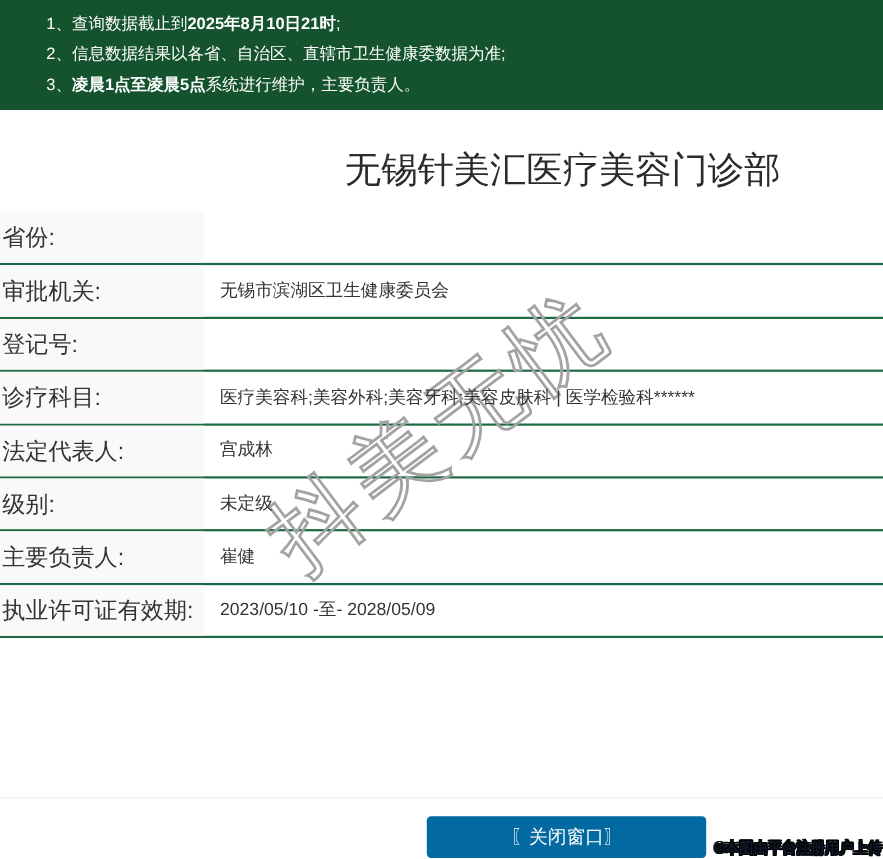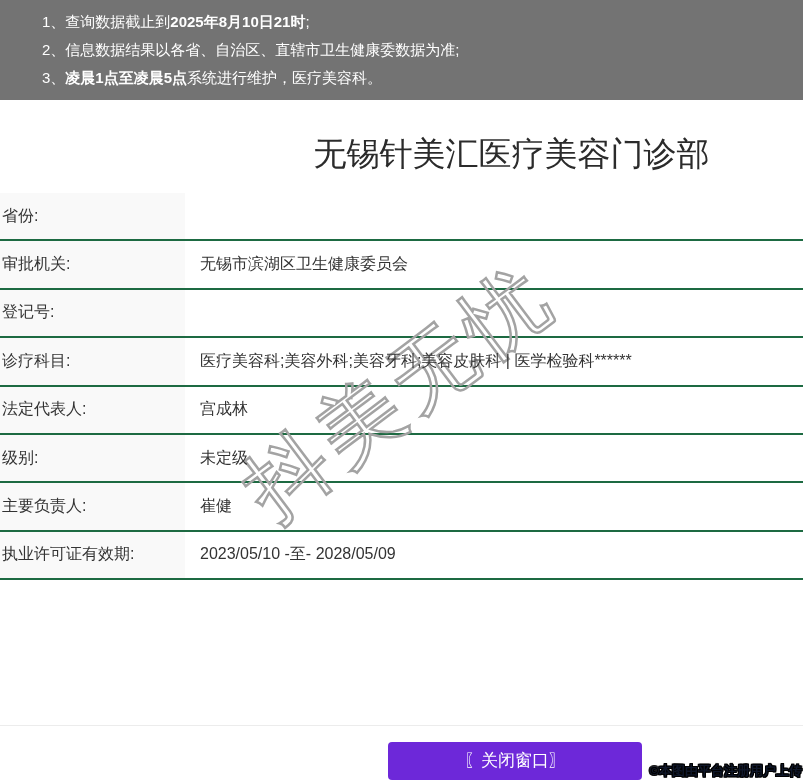--- a/index.html
+++ b/index.html
@@ -7,21 +7,21 @@
     width: 803px; height: 781px;
     background: #ffffff;
     font-family: "Liberation Sans", "DejaVu Sans", sans-serif;
     position: relative;
     overflow: hidden;
   }
 
   
   .notice-bar {
     width: 803px; height: 100px;
-    background: #737373;
+    background: #14532d;
     color: #ffffff;
     padding: 8px 10px 0 42px;
   }
   .notice-line {
     font-size: 15px;
     line-height: 28px;
     white-space: nowrap;
   }
   .notice-line b { font-weight: bold; }
 
@@ -47,21 +47,21 @@
     height: 48.4px;
     border-bottom: 2px solid #1d6a42;
   }
   .info-row:first-child { border-top: none; }
   .cell-label {
     width: 185px;
     background: #f9f9f9;
     display: flex;
     align-items: center;
     padding-left: 2px;
-    font-size: 16px;
+    font-size: 21px;
     color: #333333;
     flex-shrink: 0;
   }
   .cell-value {
     flex: 1;
     display: flex;
     align-items: center;
     padding-left: 15px;
     font-size: 16px;
     color: #333333;
@@ -87,21 +87,21 @@
   .footer-divider {
     position: absolute;
     left: 0; top: 725px;
     width: 803px; height: 1px;
     background: #ececec;
   }
   .close-button {
     position: absolute;
     left: 388px; top: 742px;
     width: 254px; height: 38px;
-    background: #6d28d9;
+    background: #0369a1;
     color: #ffffff;
     font-size: 17px;
     font-family: "Liberation Sans", "DejaVu Sans", sans-serif;
     border: none;
     border-radius: 4px;
     cursor: pointer;
     text-align: center;
     line-height: 38px;
   }
   .upload-note {
@@ -118,21 +118,21 @@
       -1px  0   0 #000, 1px  0   0 #000,
        0   -1px 0 #000, 0    1px 0 #000;
   }
 </style>
 </head>
 <body>
 
 <div class="notice-bar">
   <div class="notice-line"><span>1、</span><span>查询数据截止到</span><b>2025年8月10日21时</b><span>;</span></div>
   <div class="notice-line"><span>2、</span><span>信息数据结果以各省、自治区、直辖市卫生健康委数据为准;</span><b></b><span></span></div>
-  <div class="notice-line"><span>3、</span><span></span><b>凌晨1点至凌晨5点</b><span>系统进行维护，医疗美容科。</span></div>
+  <div class="notice-line"><span>3、</span><span></span><b>凌晨1点至凌晨5点</b><span>系统进行维护，主要负责人。</span></div>
 </div>
 
 <h1 class="page-title">无锡针美汇医疗美容门诊部</h1>
 
 <div class="info-table">
   <div class="info-row">
     <div class="cell-label">
         <span class="cell-text">省份:</span>
       </div>
   </div>

